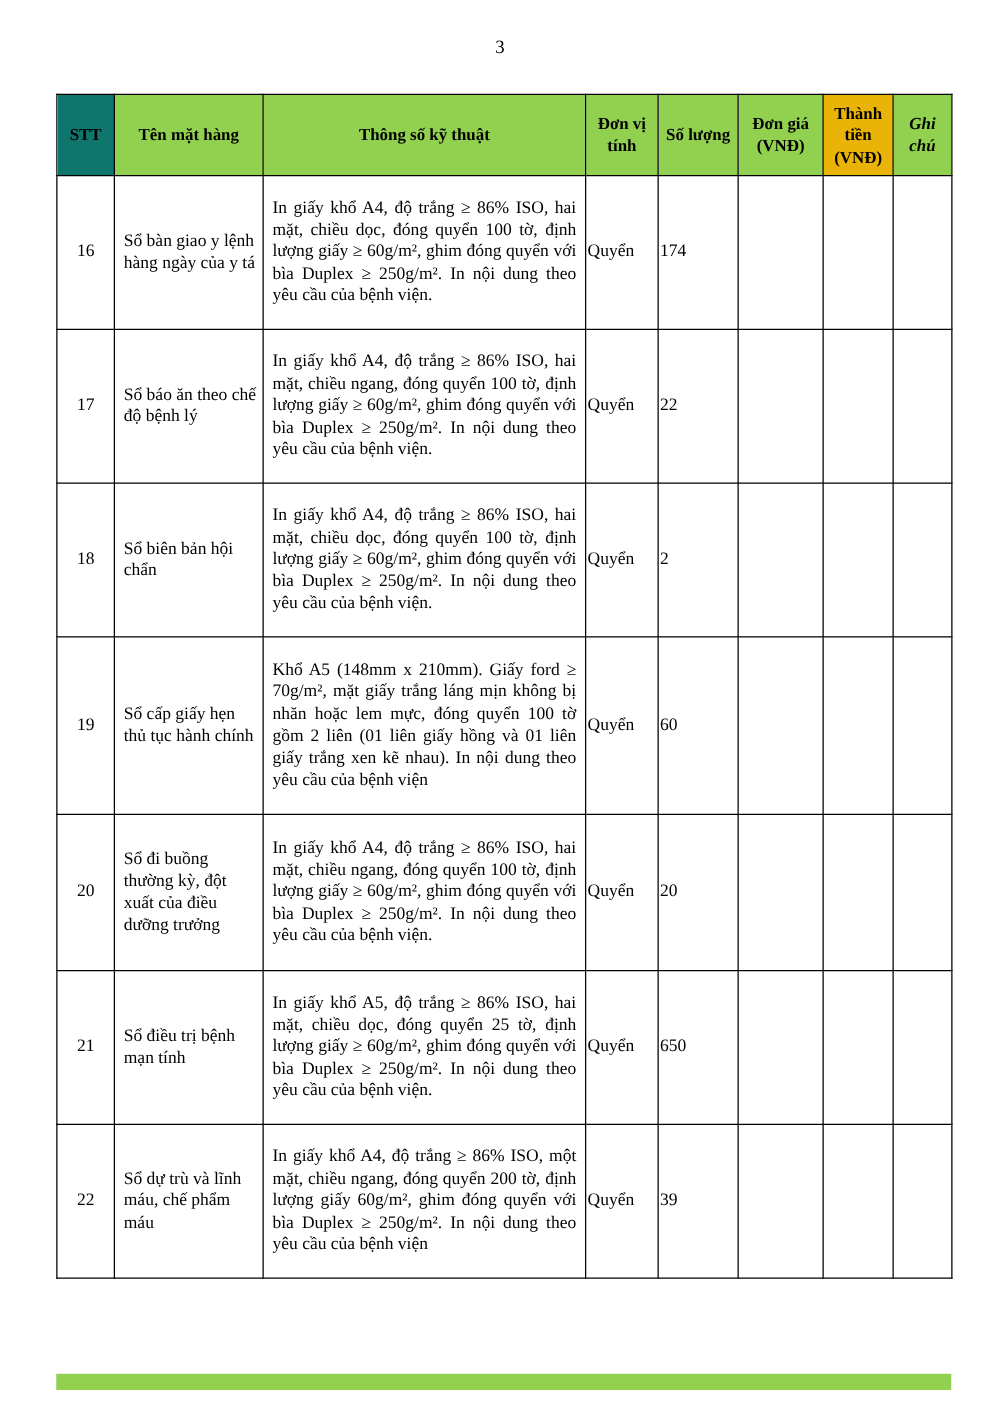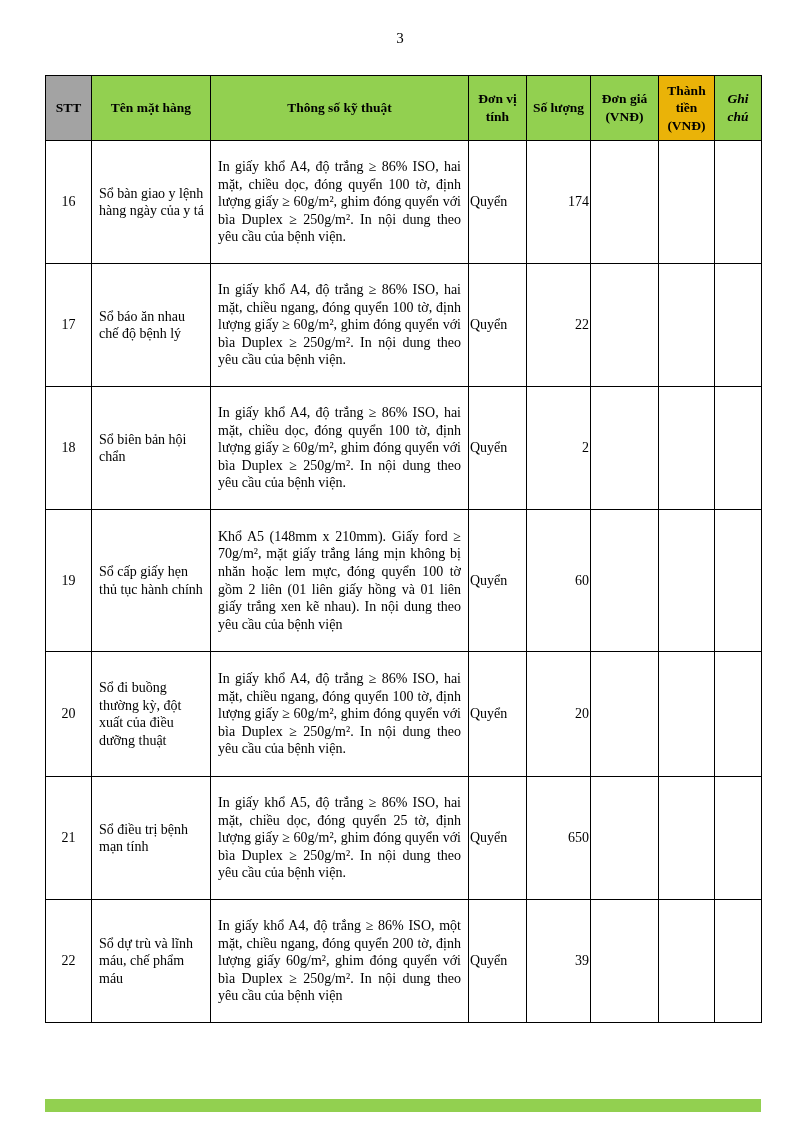--- a/index.html
+++ b/index.html
@@ -33,21 +33,21 @@
     text-align:center;
     font-size:13.5px;
     line-height:1.3;
     padding:2px 1px;
     height:60px;
   }
   td.c-stt{text-align:center;}
   td.c-name{text-align:left;padding:3px 4px 3px 7px;line-height:17.5px;}
   td.c-spec{text-align:justify;text-justify:inter-word;padding:4px 7px;line-height:17.6px;}
   td.c-unit{}
-  td.c-qty{text-align:right;}
+  td.c-qty{text-align:left;}
   td.c-price, td.c-total, td.c-note{text-align:center;}
   tr.h123{height:123px;}
   tr.h142{height:142px;}
   tr.h125{height:125px;}
   .next-strip{
     position:absolute;left:45px;top:1099px;
     width:716px;height:13px;
   }
 </style>
 </head>
@@ -63,21 +63,21 @@
         <col style="width:119px">
         <col style="width:258px">
         <col style="width:58px">
       <col style="width:64px">
         <col style="width:68px">
         <col style="width:56px">
         <col style="width:47px">
     </colgroup>
     <thead>
       <tr class="header-row">
-        <th class="hdr" style="background: #a3a3a3;">STT</th>
+        <th class="hdr" style="background: #0f766e;">STT</th>
         <th class="hdr" style="background: rgb(146, 208, 80);">Tên mặt hàng</th>
         <th class="hdr" style="background: rgb(146, 208, 80);">Thông số kỹ thuật</th>
         <th class="hdr" style="background: rgb(146, 208, 80);">Đơn vị tính</th>
         <th class="hdr" style="background: rgb(146, 208, 80);">Số lượng</th>
         <th class="hdr" style="background: rgb(146, 208, 80);">Đơn giá (VNĐ)</th>
         <th class="hdr" style="background: #eab308;">Thành tiền (VNĐ)</th>
         <th class="hdr" style="background: rgb(146, 208, 80); font-style: italic;">Ghi chú</th>
       </tr>
     </thead>
     <tbody>
@@ -86,21 +86,21 @@
         <td class="c-name">Sổ bàn giao y lệnh hàng ngày của y tá</td>
         <td class="c-spec">In giấy khổ A4, độ trắng ≥ 86% ISO, hai mặt, chiều dọc, đóng quyển 100 tờ, định lượng giấy ≥ 60g/m², ghim đóng quyển với bìa Duplex ≥ 250g/m². In nội dung theo yêu cầu của bệnh viện.</td>
         <td class="c-unit">Quyển</td>
         <td class="c-qty">174</td>
         <td class="c-price"></td>
         <td class="c-total"></td>
         <td class="c-note"></td>
       </tr>
       <tr class="h123">
         <td class="c-stt">17</td>
-        <td class="c-name">Sổ báo ăn nhau chế độ bệnh lý</td>
+        <td class="c-name">Sổ báo ăn theo chế độ bệnh lý</td>
         <td class="c-spec">In giấy khổ A4, độ trắng ≥ 86% ISO, hai mặt, chiều ngang, đóng quyển 100 tờ, định lượng giấy ≥ 60g/m², ghim đóng quyển với bìa Duplex ≥ 250g/m². In nội dung theo yêu cầu của bệnh viện.</td>
         <td class="c-unit">Quyển</td>
         <td class="c-qty">22</td>
         <td class="c-price"></td>
         <td class="c-total"></td>
         <td class="c-note"></td>
       </tr>
       <tr class="h123">
         <td class="c-stt">18</td>
         <td class="c-name">Sổ biên bản hội chẩn</td>
@@ -116,21 +116,21 @@
         <td class="c-name">Sổ cấp giấy hẹn thủ tục hành chính</td>
         <td class="c-spec">Khổ A5 (148mm x 210mm). Giấy ford ≥ 70g/m², mặt giấy trắng láng mịn không bị nhăn hoặc lem mực, đóng quyển 100 tờ gồm 2 liên (01 liên giấy hồng và 01 liên giấy trắng xen kẽ nhau). In nội dung theo yêu cầu của bệnh viện</td>
         <td class="c-unit">Quyển</td>
         <td class="c-qty">60</td>
         <td class="c-price"></td>
         <td class="c-total"></td>
         <td class="c-note"></td>
       </tr>
       <tr class="h125">
         <td class="c-stt">20</td>
-        <td class="c-name">Sổ đi buồng thường kỳ, đột xuất của điều dưỡng thuật</td>
+        <td class="c-name">Sổ đi buồng thường kỳ, đột xuất của điều dưỡng trưởng</td>
         <td class="c-spec">In giấy khổ A4, độ trắng ≥ 86% ISO, hai mặt, chiều ngang, đóng quyển 100 tờ, định lượng giấy ≥ 60g/m², ghim đóng quyển với bìa Duplex ≥ 250g/m². In nội dung theo yêu cầu của bệnh viện.</td>
         <td class="c-unit">Quyển</td>
         <td class="c-qty">20</td>
         <td class="c-price"></td>
         <td class="c-total"></td>
         <td class="c-note"></td>
       </tr>
       <tr class="h123">
         <td class="c-stt">21</td>
         <td class="c-name">Sổ điều trị bệnh mạn tính</td>

